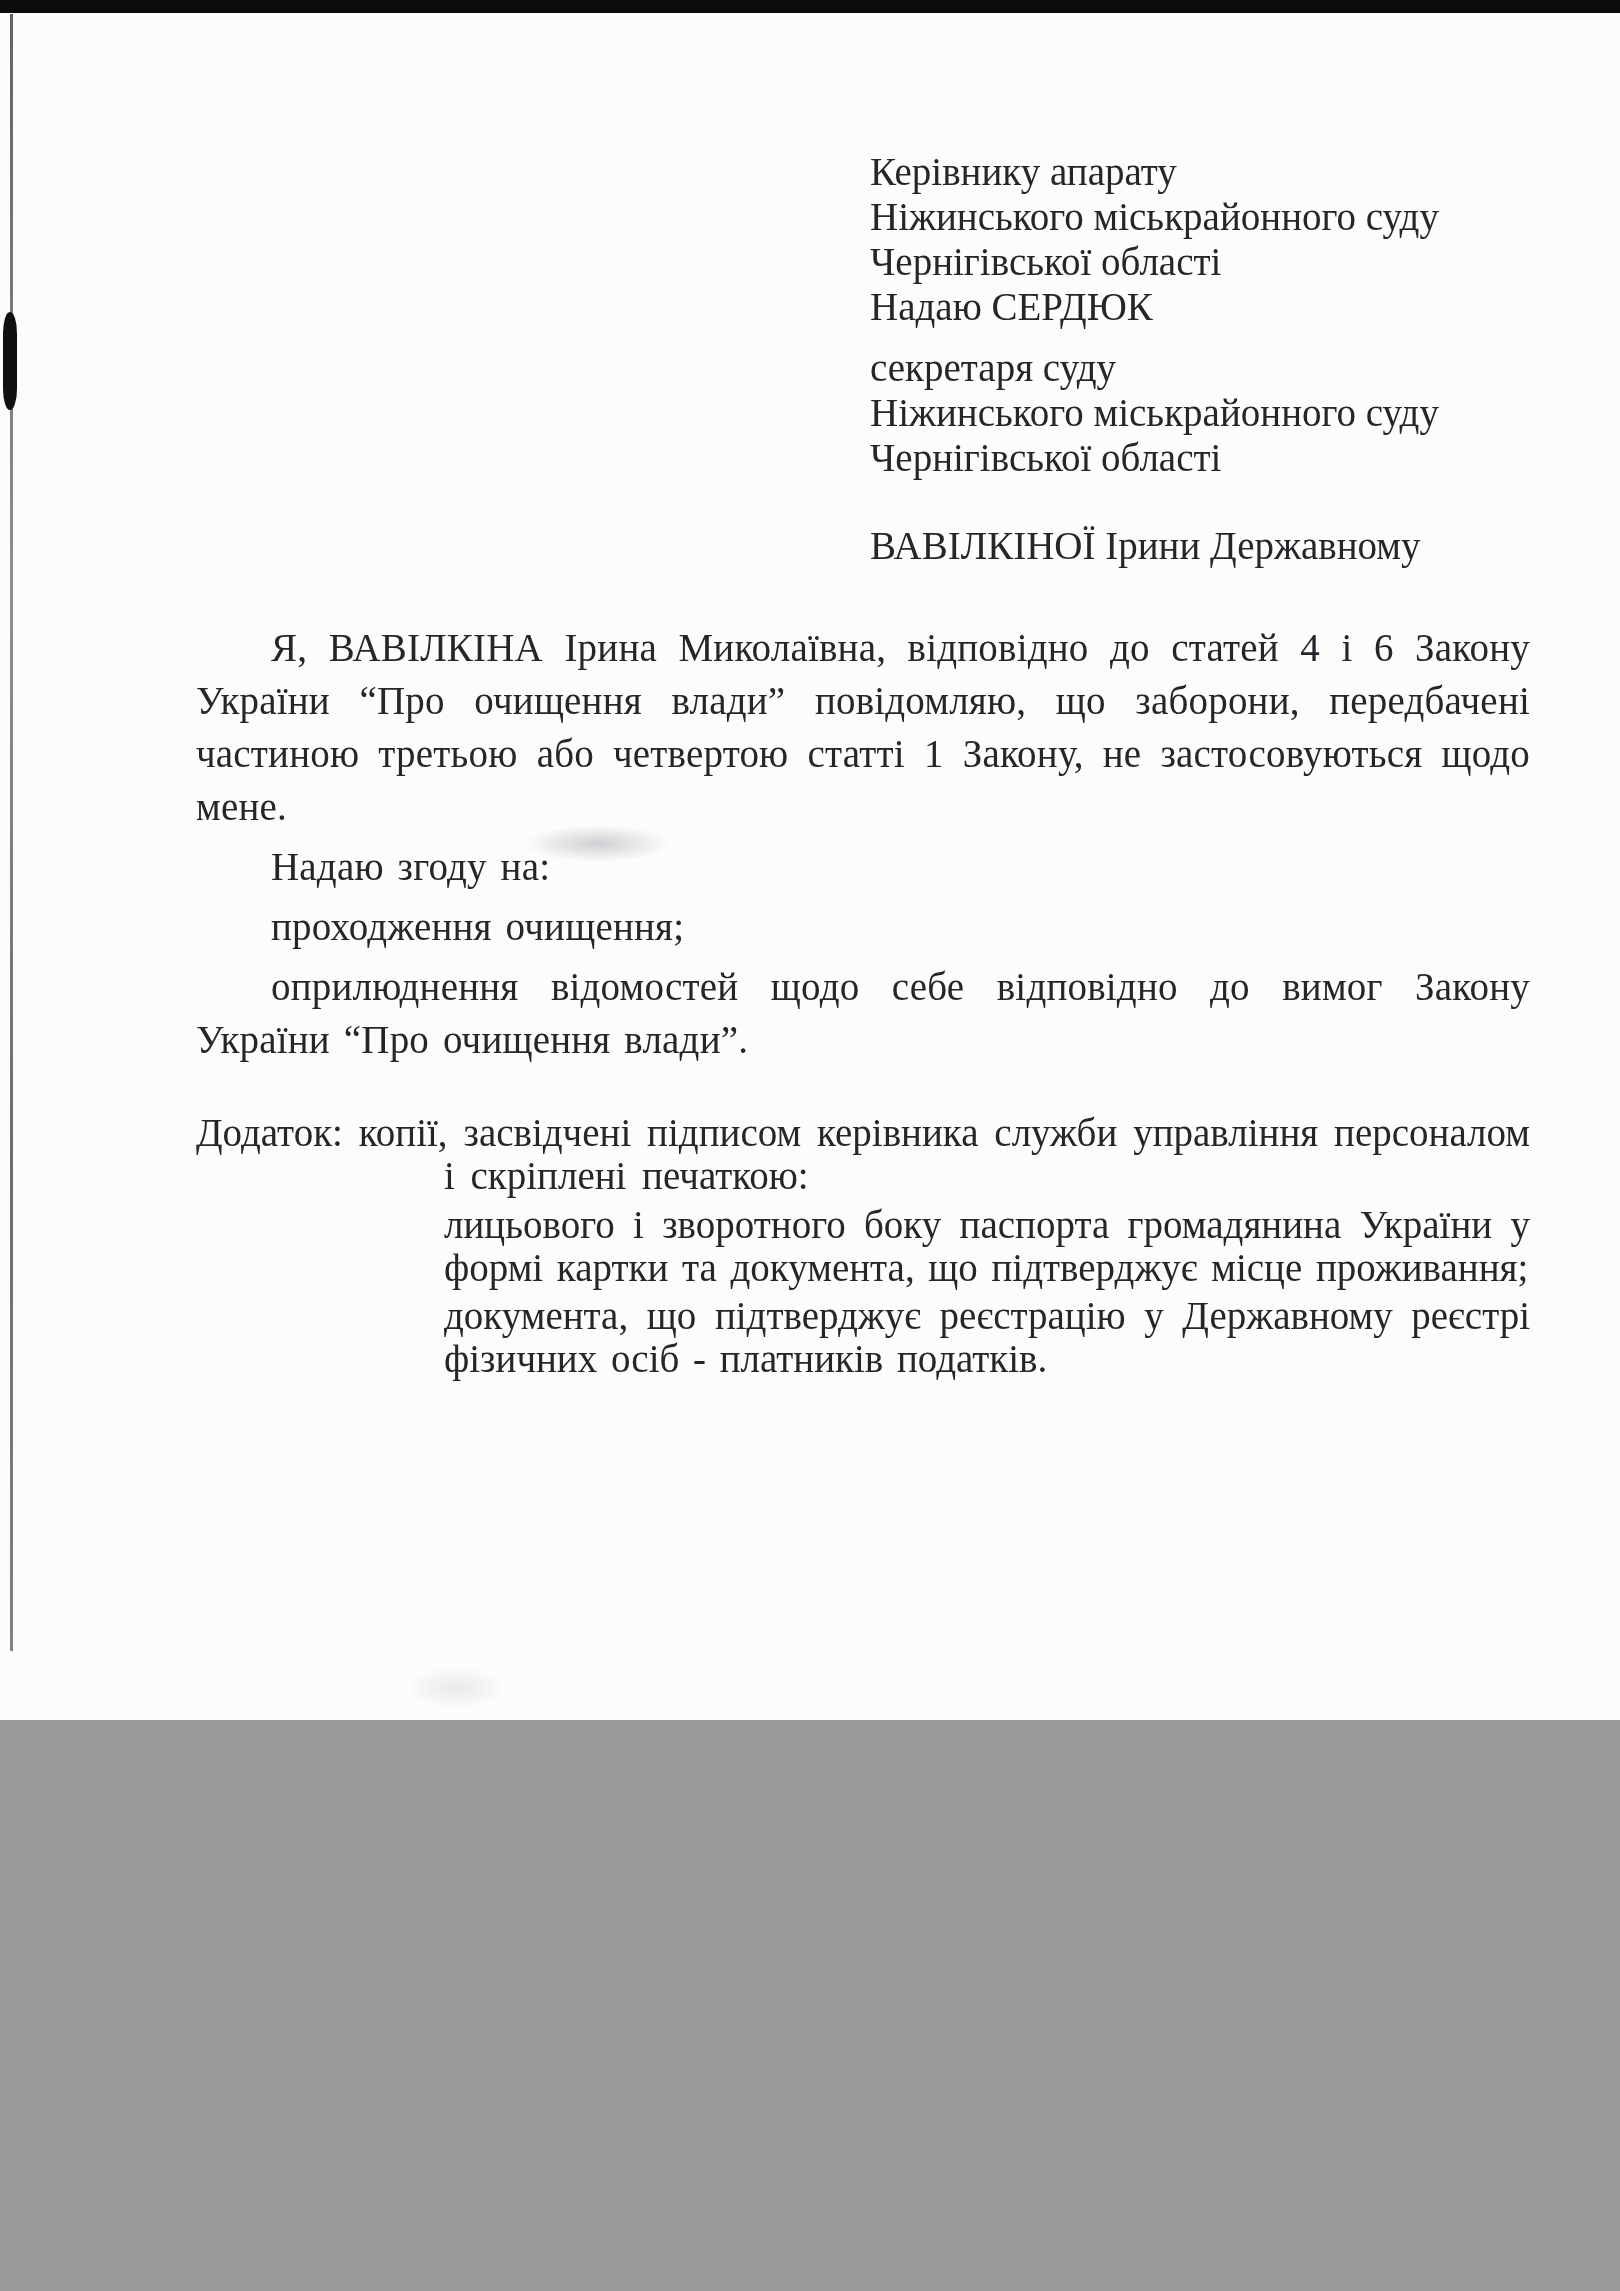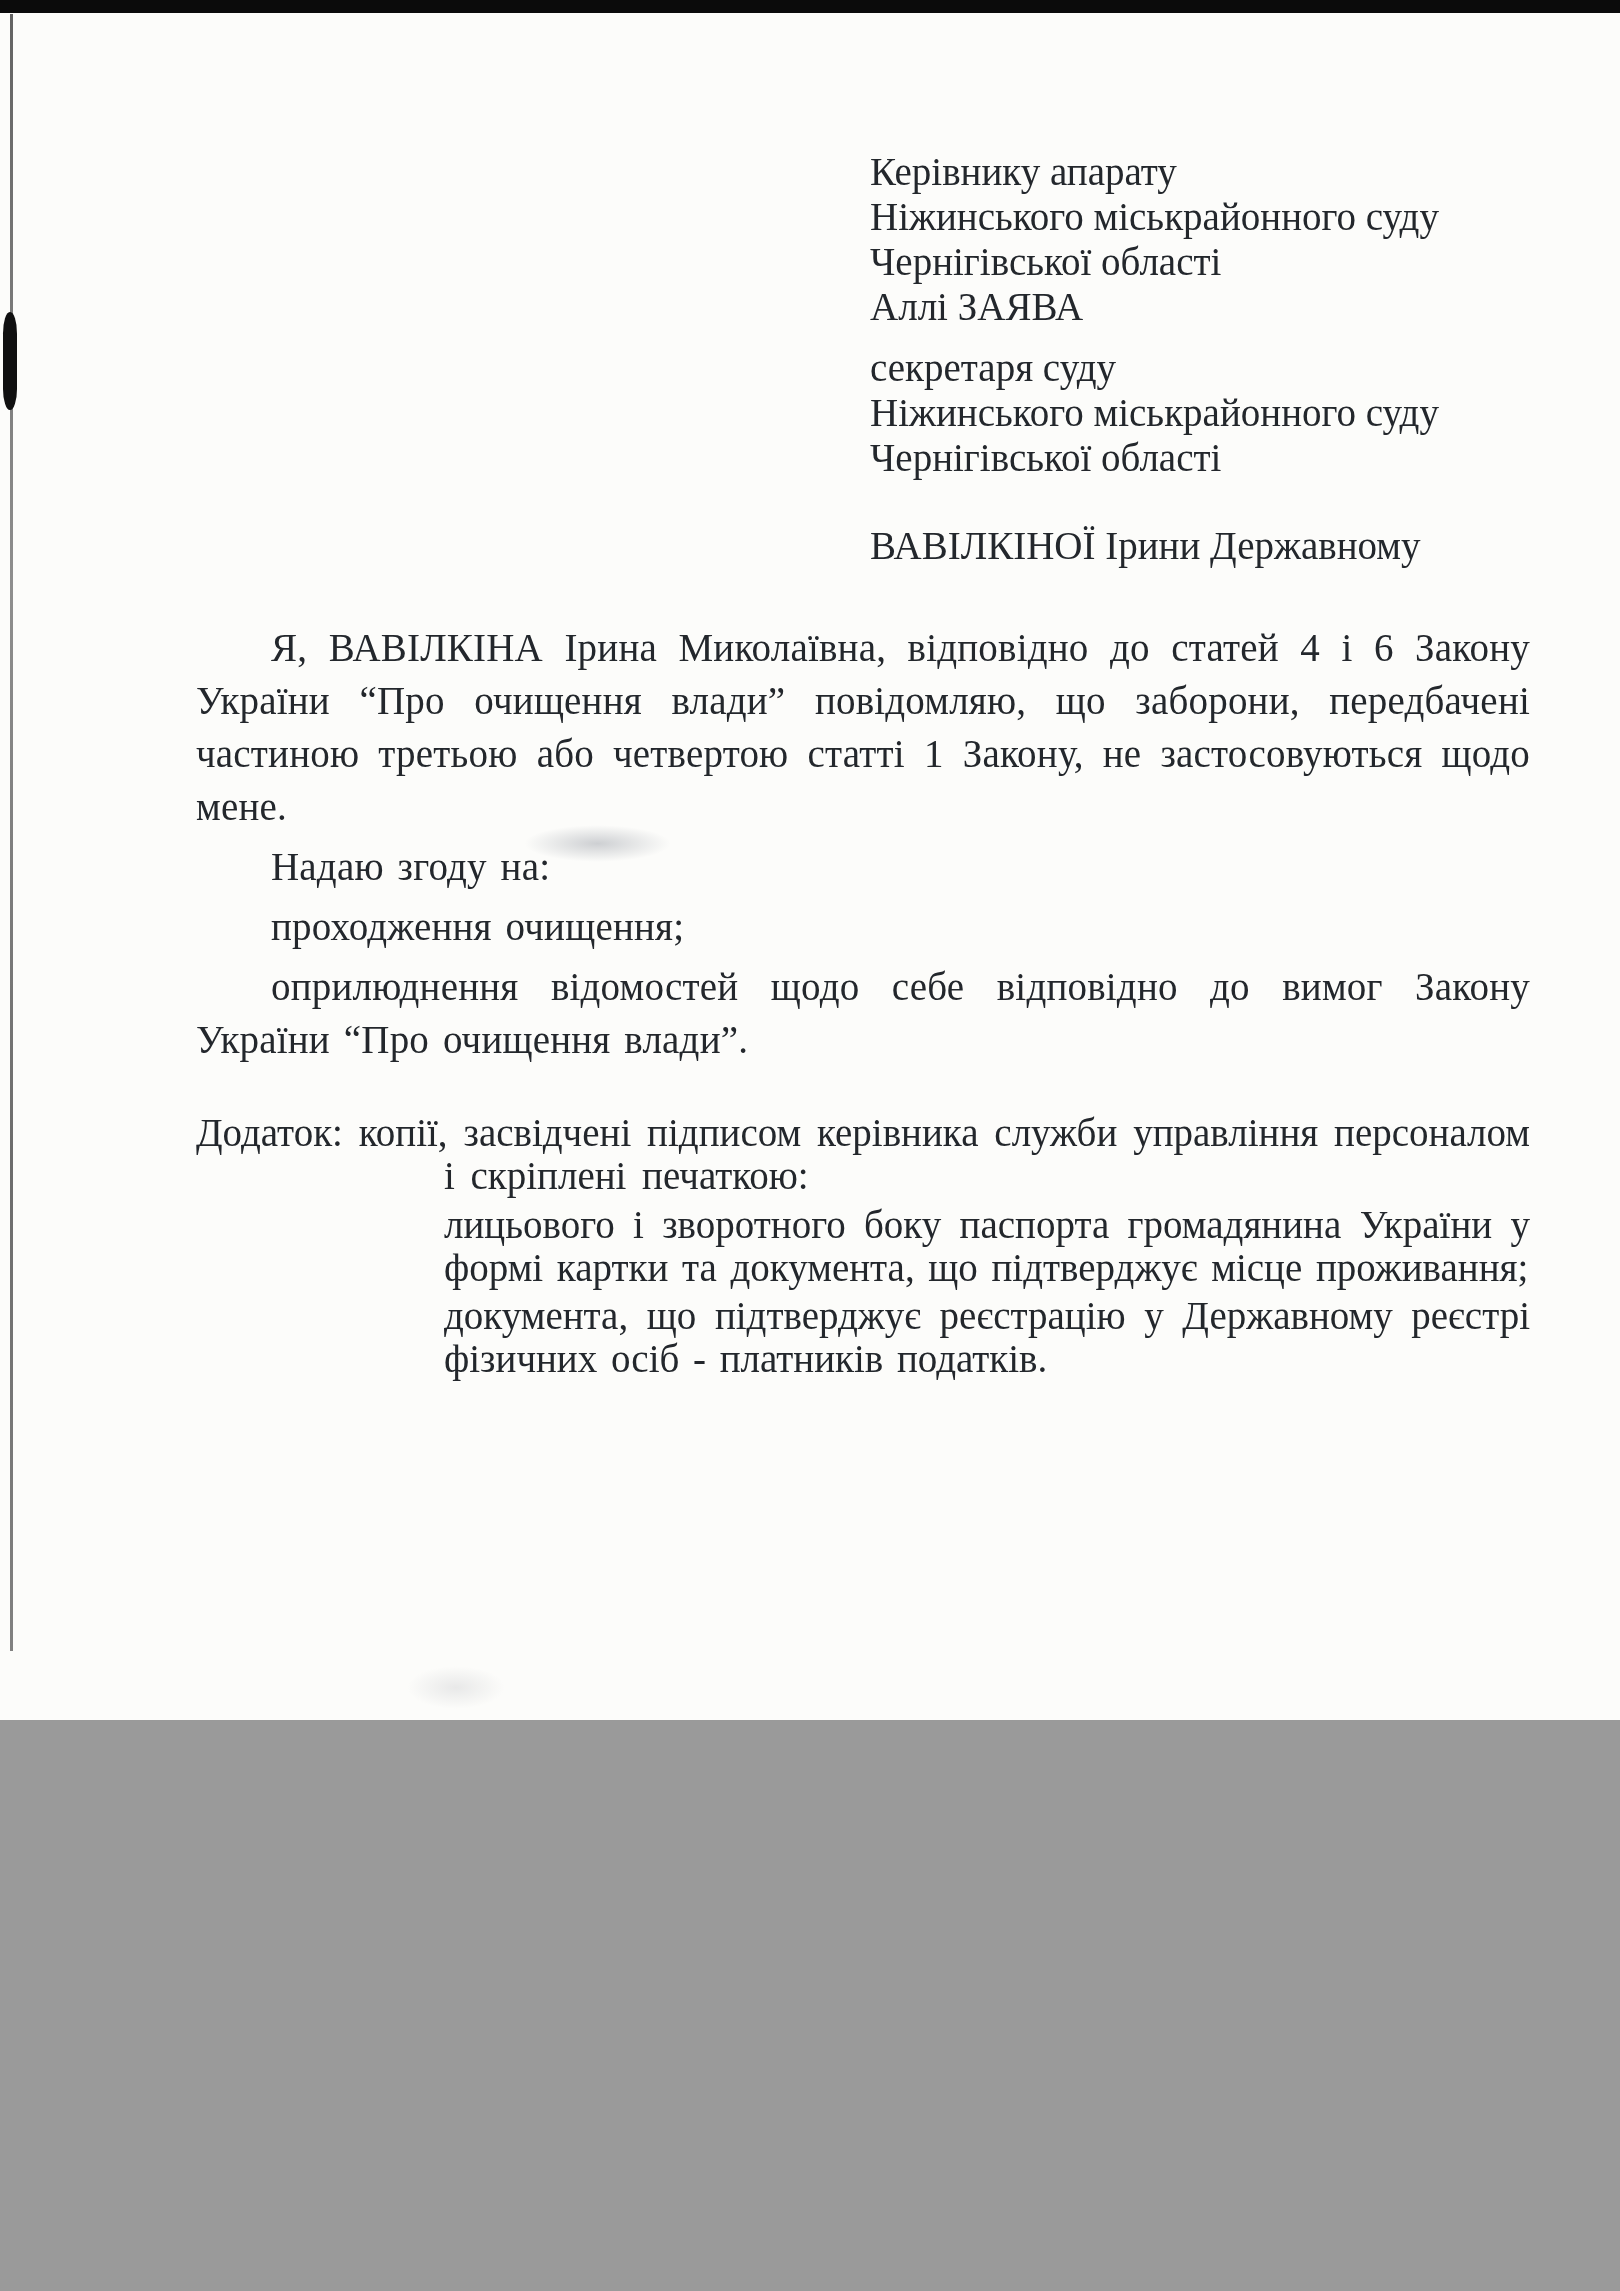--- a/index.html
+++ b/index.html
@@ -76,21 +76,21 @@
   <div class="art-sm1"></div>
   <div class="art-sm2"></div>
   <div class="art-sm3"></div>
 
   <div class="content">
 
     <div class="addr">
       <div>Керівнику апарату</div>
       <div>Ніжинського міськрайонного суду</div>
       <div>Чернігівської області</div>
-      <div>Аллі ЗАЯВА</div>
+      <div>Надаю СЕРДЮК</div>
       <div class="addr-block2">
         <div>секретаря суду</div>
         <div>Ніжинського міськрайонного суду</div>
         <div>Чернігівської області</div>
       </div>
       <div class="applicant">ВАВІЛКІНОЇ Ірини Державному</div>
     </div>
 
 
     <p class="para p1">Я, ВАВІЛКІНА Ірина Миколаївна, відповідно до статей 4 і 6 Закону України “Про очищення влади” повідомляю, що заборони, передбачені частиною третьою або четвертою статті 1 Закону, не застосовуються щодо мене.</p>

